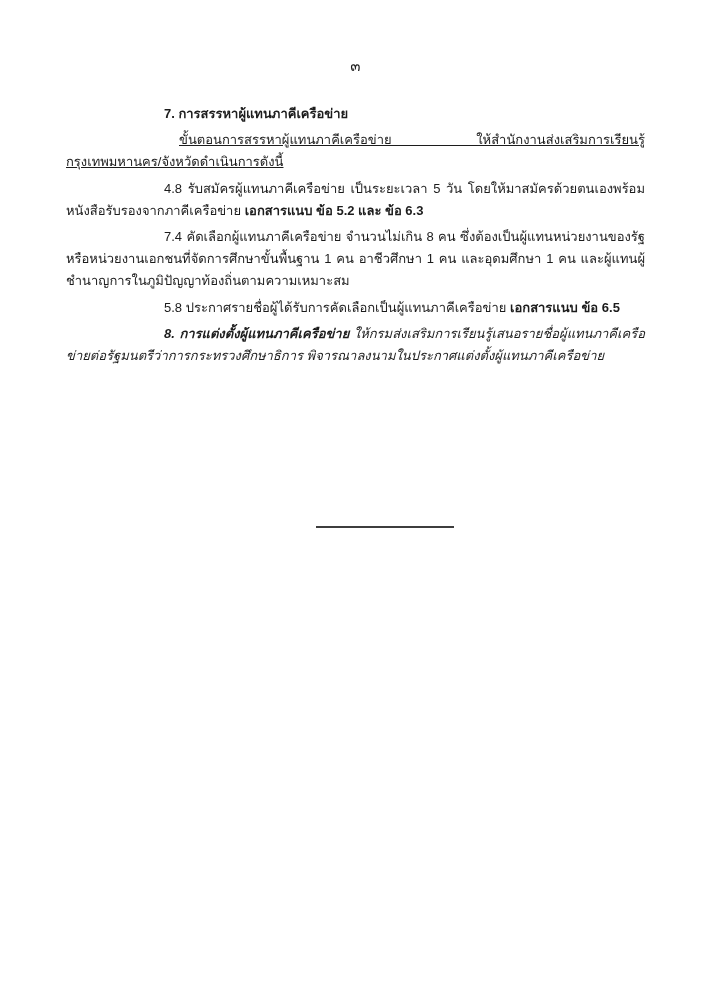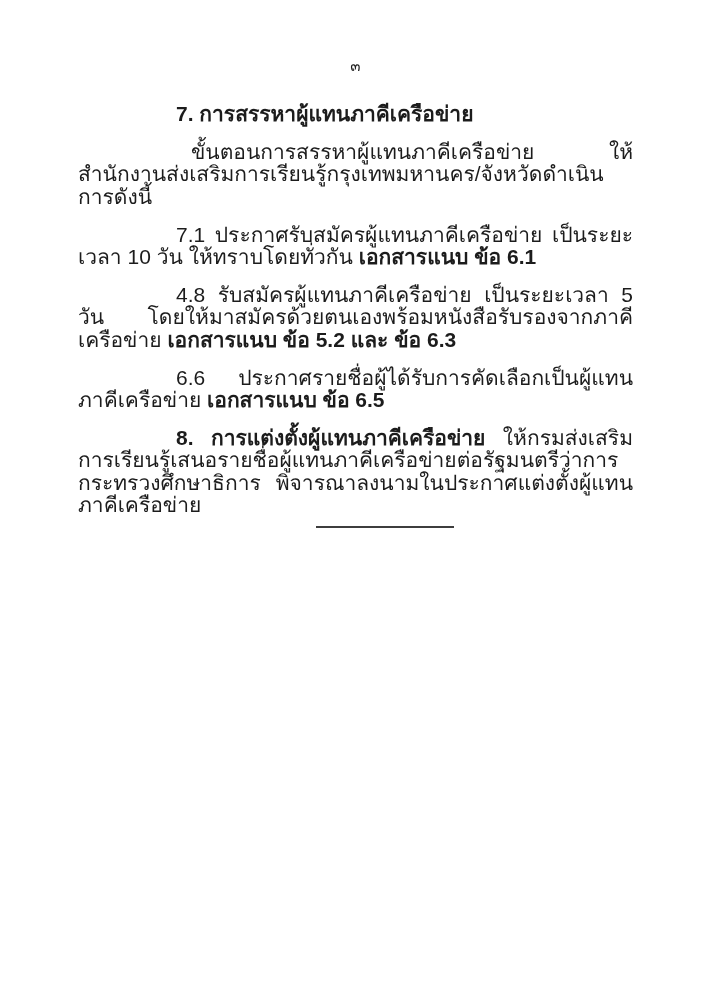--- a/index.html
+++ b/index.html
@@ -20,28 +20,28 @@
     box-sizing: border-box;
     padding: 55px 58px 0 62px;
   }
   .page-number {
     text-align: center;
     font-size: 15px;
     line-height: 22px;
     margin: 0 0 26px 0;
   }
   p.para {
-    margin: 16px;
-    font-size: 21px;
+    margin: 4px;
+    font-size: 13px;
     line-height: 22.2px;
     text-align: justify;
   }
   .indent-item { text-indent: 98px; }
-  .indent-intro { text-indent: 113px; }
-  .sec8 { margin-top: 9px; }
+  .indent-intro { text-indent: 113px; text-decoration: underline; }
+  .sec8 { margin-top: 9px; font-style: italic; }
   b { font-weight: bold; }
   .divider {
     position: absolute;
     left: 316px;
     top: 526px;
     width: 138px;
     height: 0;
     border-top: 2px solid #3d3d3d;
   }
 </style>
@@ -49,26 +49,26 @@
 <body>
 
 <div class="page">
 
   <p class="page-number">๓</p>
 
   <p class="para indent-item"><b>7. การสรรหาผู้แทนภาคีเครือข่าย</b></p>
 
   <p class="para indent-intro">ขั้นตอนการสรรหาผู้แทนภาคีเครือข่าย ให้สำนักงานส่งเสริมการเรียนรู้กรุงเทพมหานคร/จังหวัดดำเนินการดังนี้</p>
 
-  <p class="para indent-item"><span>7.1 ประกาศรับสมัครผู้แทนภาคีเครือข่าย เป็นระยะเวลา 10 วัน ให้ทราบโดยทั่วกัน </span><b>เอกสารแนบ ข้อ 6.1</b></p>
 
   <p class="para indent-item"><span>4.8 รับสมัครผู้แทนภาคีเครือข่าย เป็นระยะเวลา 5 วัน โดยให้มาสมัครด้วยตนเองพร้อมหนังสือรับรองจากภาคีเครือข่าย </span><b>เอกสารแนบ ข้อ 5.2 และ ข้อ 6.3</b></p>
 
 
+  <p class="para indent-item"><span>7.4 คัดเลือกผู้แทนภาคีเครือข่าย จำนวนไม่เกิน 8 คน  ซึ่งต้องเป็นผู้แทนหน่วยงานของรัฐหรือหน่วยงานเอกชนที่จัดการศึกษาขั้นพื้นฐาน 1 คน อาชีวศึกษา 1 คน และอุดมศึกษา 1 คน และผู้แทนผู้ชำนาญการในภูมิปัญญาท้องถิ่นตามความเหมาะสม</span><b></b></p>
 
-  <p class="para indent-item"><span>6.6 ประกาศรายชื่อผู้ได้รับการคัดเลือกเป็นผู้แทนภาคีเครือข่าย </span><b>เอกสารแนบ ข้อ 6.5</b></p>
+  <p class="para indent-item"><span>5.8 ประกาศรายชื่อผู้ได้รับการคัดเลือกเป็นผู้แทนภาคีเครือข่าย </span><b>เอกสารแนบ ข้อ 6.5</b></p>
 
 
   <p class="para indent-item sec8"><b>8. การแต่งตั้งผู้แทนภาคีเครือข่าย</b><span> ให้กรมส่งเสริมการเรียนรู้เสนอรายชื่อผู้แทนภาคีเครือข่ายต่อรัฐมนตรีว่าการกระทรวงศึกษาธิการ พิจารณาลงนามในประกาศแต่งตั้งผู้แทนภาคีเครือข่าย</span></p>
 
   <div class="divider"></div>
 
 </div>
 
 </body></html>

